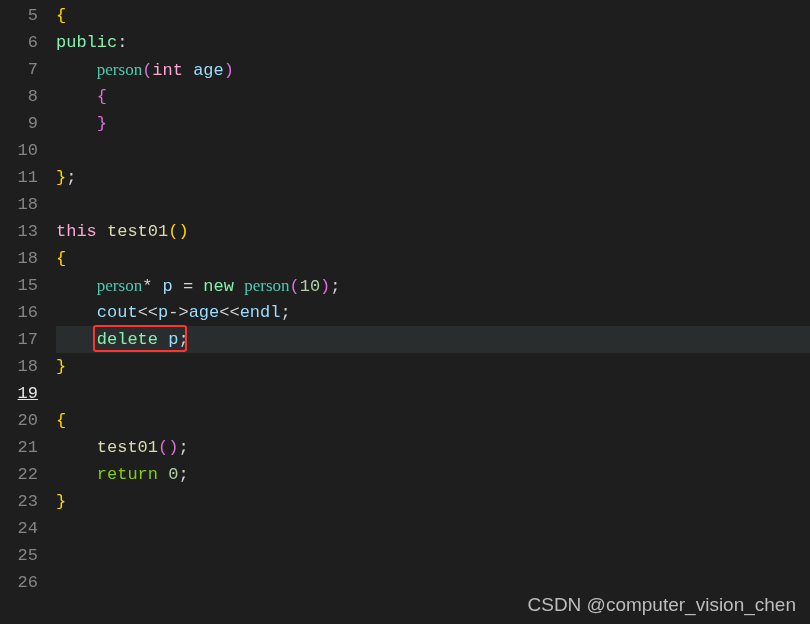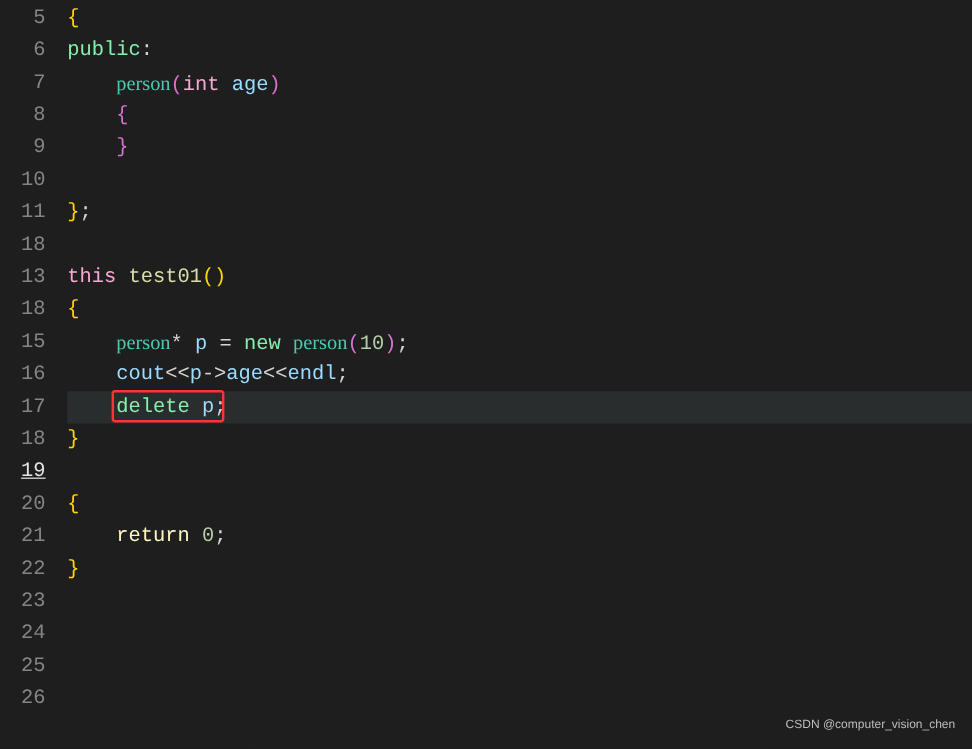--- a/index.html
+++ b/index.html
@@ -54,32 +54,32 @@
       border: 2px solid #ff3333;
       border-radius: 3px;
       pointer-events: none;
     }
     .watermark {
       position: absolute;
       bottom: 6px;
       right: 14px;
       color: #bdbdbd;
       font-family: Arial, sans-serif;
-      font-size: 10px;
+      font-size: 19px;
     }
     .c-brace { color: #ffd700; }
     .c-brace2 { color: #da70d6; }
     .c-keyword { color: #86efac; }
     .c-type { color: #f9a8d4; }
     .c-class { color: #4ec9b0; font-family: Liberation Serif, serif; }
     .c-func { color: #dcdcaa; }
     .c-var { color: #9cdcfe; }
     .c-num { color: #b5cea8; }
     .c-plain { color: #d4d4d4; }
-    .c-ctrl { color: #fef9c3; }
+    .c-ctrl { color: #84cc16; }
   </style>
 </head>
 <body>
 
 <div class="editor">
   <div class="gutter" id="gutter">
       <div class="gutter-line">5</div>
       <div class="gutter-line">6</div>
       <div class="gutter-line">7</div>
       <div class="gutter-line">8</div>
@@ -112,18 +112,19 @@
       <div class="code-line"><span class="c-brace">}</span><span class="c-plain">;</span></div>
       <div class="code-line"></div>
       <div class="code-line"><span class="c-type">this</span><span class="c-plain"> </span><span class="c-func">test01</span><span class="c-brace">()</span></div>
       <div class="code-line"><span class="c-brace">{</span></div>
       <div class="code-line"><span class="c-plain">    </span><span class="c-class">person</span><span class="c-plain">* </span><span class="c-var">p</span><span class="c-plain"> = </span><span class="c-keyword">new</span><span class="c-plain"> </span><span class="c-class">person</span><span class="c-brace2">(</span><span class="c-num">10</span><span class="c-brace2">)</span><span class="c-plain">;</span></div>
       <div class="code-line"><span class="c-plain">    </span><span class="c-var">cout</span><span class="c-plain">&lt;&lt;</span><span class="c-var">p</span><span class="c-plain">-&gt;</span><span class="c-var">age</span><span class="c-plain">&lt;&lt;</span><span class="c-var">endl</span><span class="c-plain">;</span></div>
       <div class="code-line active"><span class="c-plain">    </span><span class="c-keyword">delete</span><span class="c-plain"> </span><span class="c-var">p</span><span class="c-plain">;</span><div class="highlight-box" style="left: 37px; top: -1px; width: 94px; height: 27px;"></div></div>
       <div class="code-line"><span class="c-brace">}</span></div>
       <div class="code-line"></div>
       <div class="code-line"><span class="c-brace">{</span></div>
+      <div class="code-line"><span class="c-plain">    </span><span class="c-func">test01</span><span class="c-brace2">()</span><span class="c-plain">;</span></div>
       <div class="code-line"><span class="c-plain">    </span><span class="c-ctrl">return</span><span class="c-plain"> </span><span class="c-num">0</span><span class="c-plain">;</span></div>
       <div class="code-line"><span class="c-brace">}</span></div>
     </div>
 </div>
 
 <div class="watermark">CSDN @computer_vision_chen</div>
 
 </body></html>

